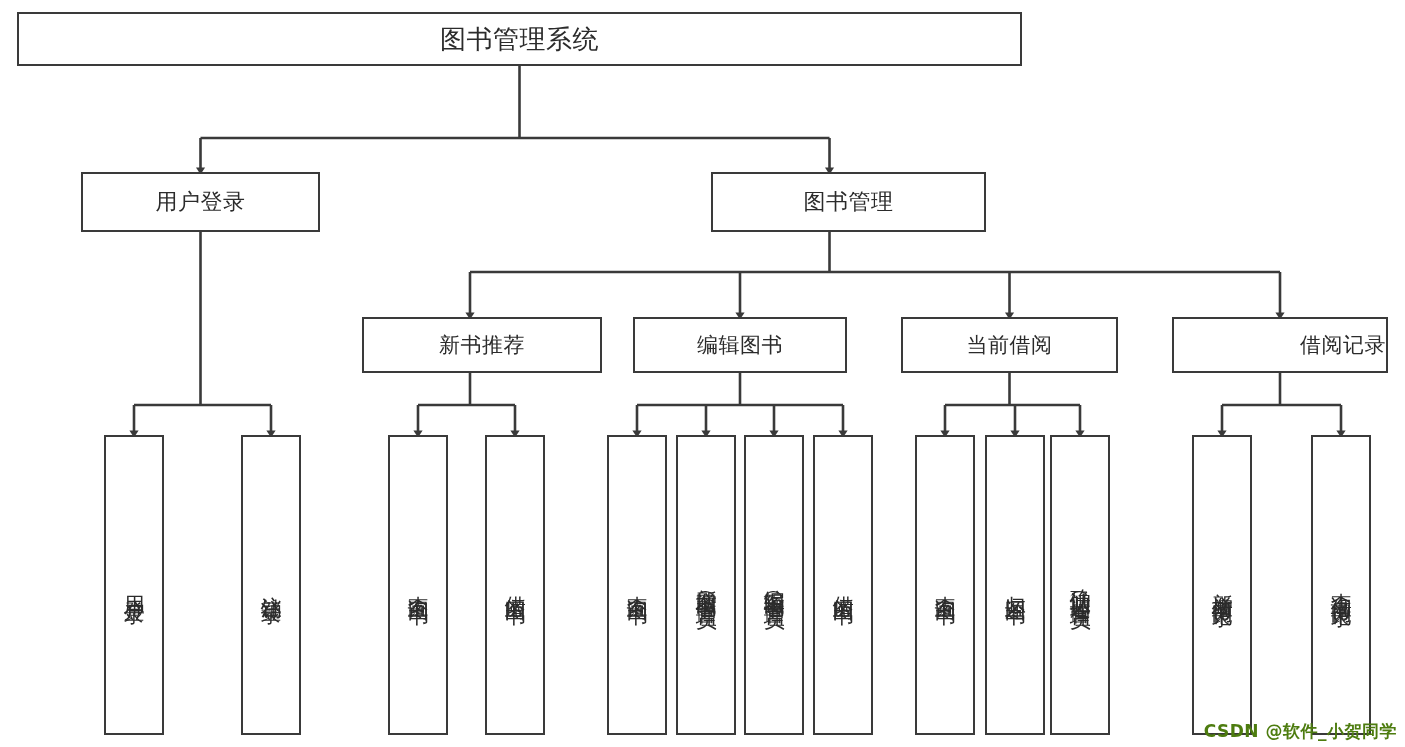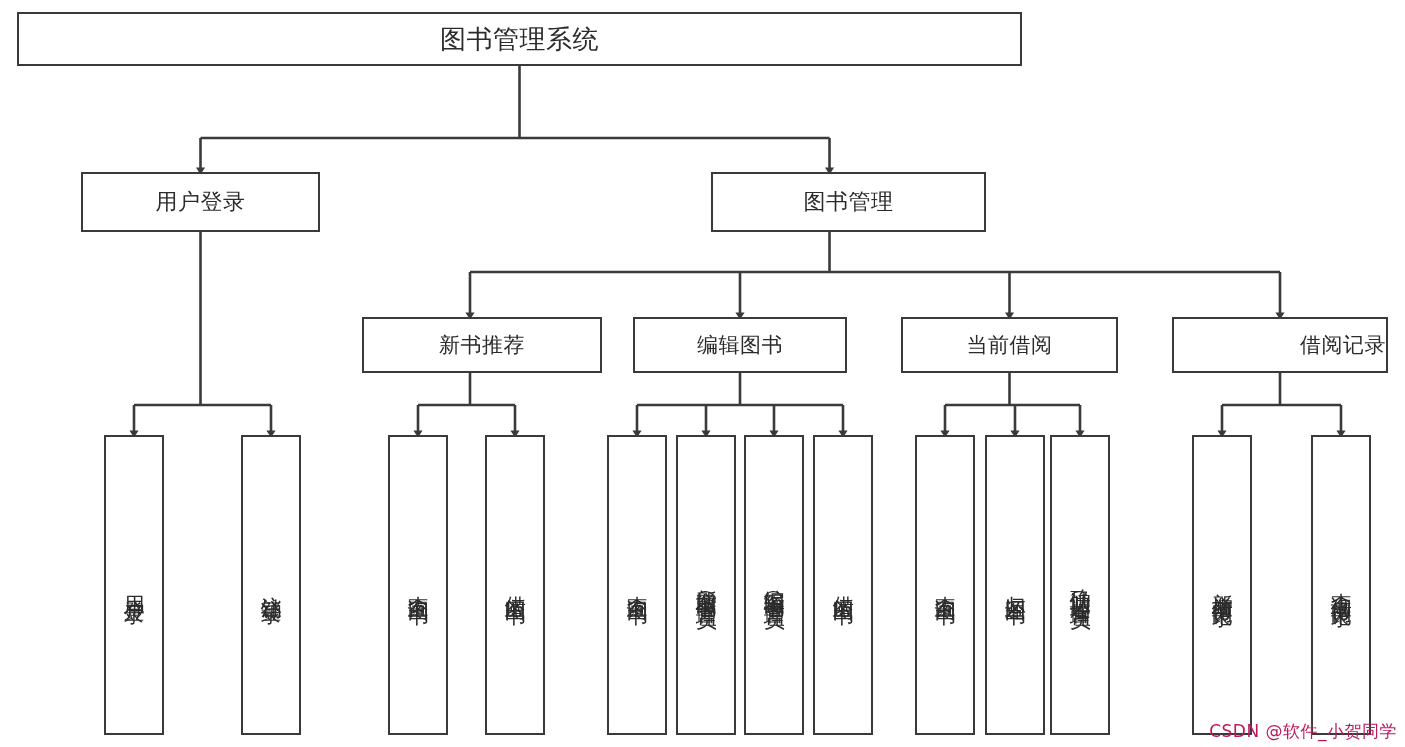--- a/index.html
+++ b/index.html
@@ -56,24 +56,25 @@
     font-size: 21px;
     line-height: 1.08;
     letter-spacing: 3px;
     max-height: 100%;
   }
   #watermark {
     position: absolute;
     right: 8px;
     bottom: 4px;
     font-size: 17px;
-    color: #be185d;
+    color: #4d7c0f;
     letter-spacing: 0.5px;
     white-space: nowrap;
     user-select: none;
+    font-weight: bold;
   }
 </style>
 </head>
 <body>
 
 <div id="diagram-root">
 
   <svg id="edge-layer" viewBox="0 0 1405 747" xmlns="http://www.w3.org/2000/svg">
     <defs>
       <marker id="arrowhead" markerWidth="10" markerHeight="10" refX="4.2" refY="5" orient="auto" markerUnits="userSpaceOnUse">

